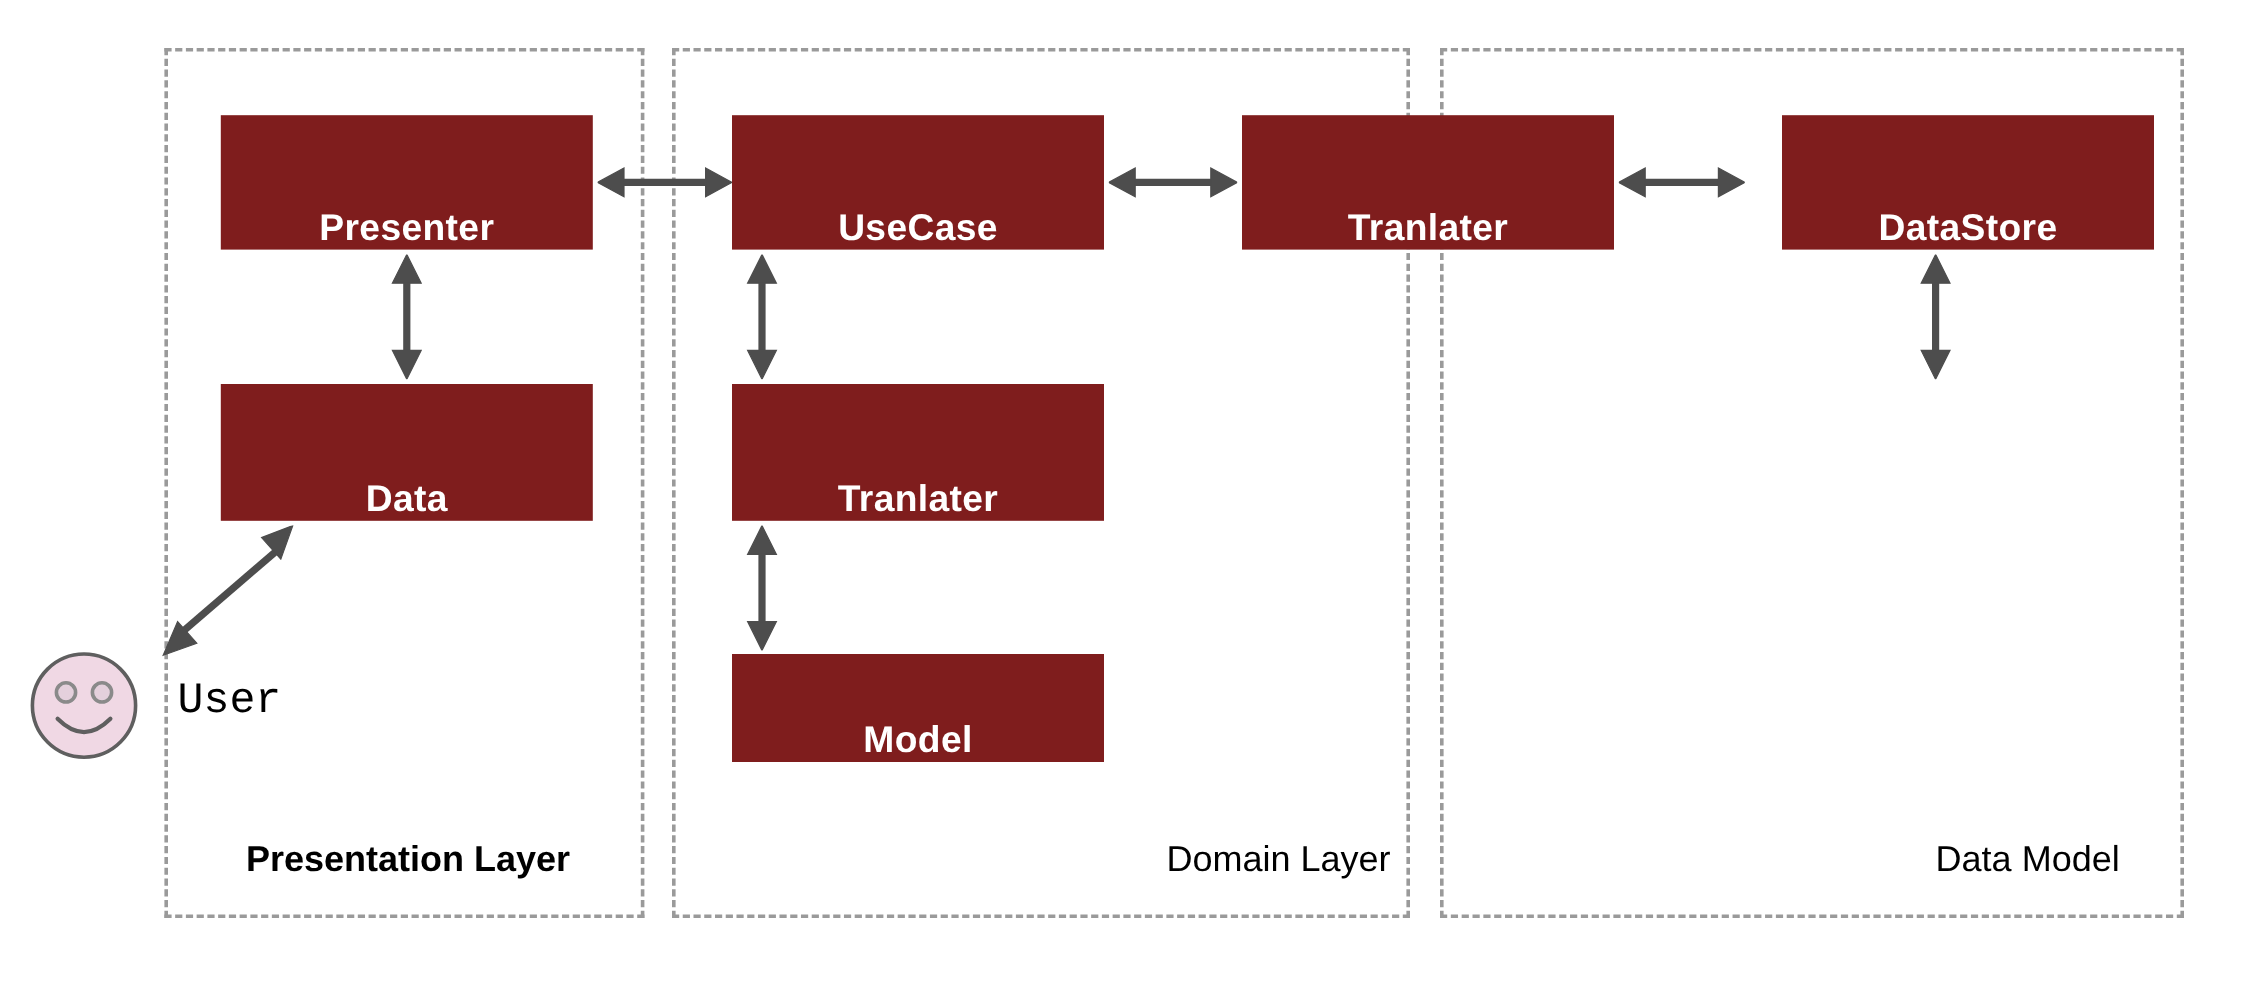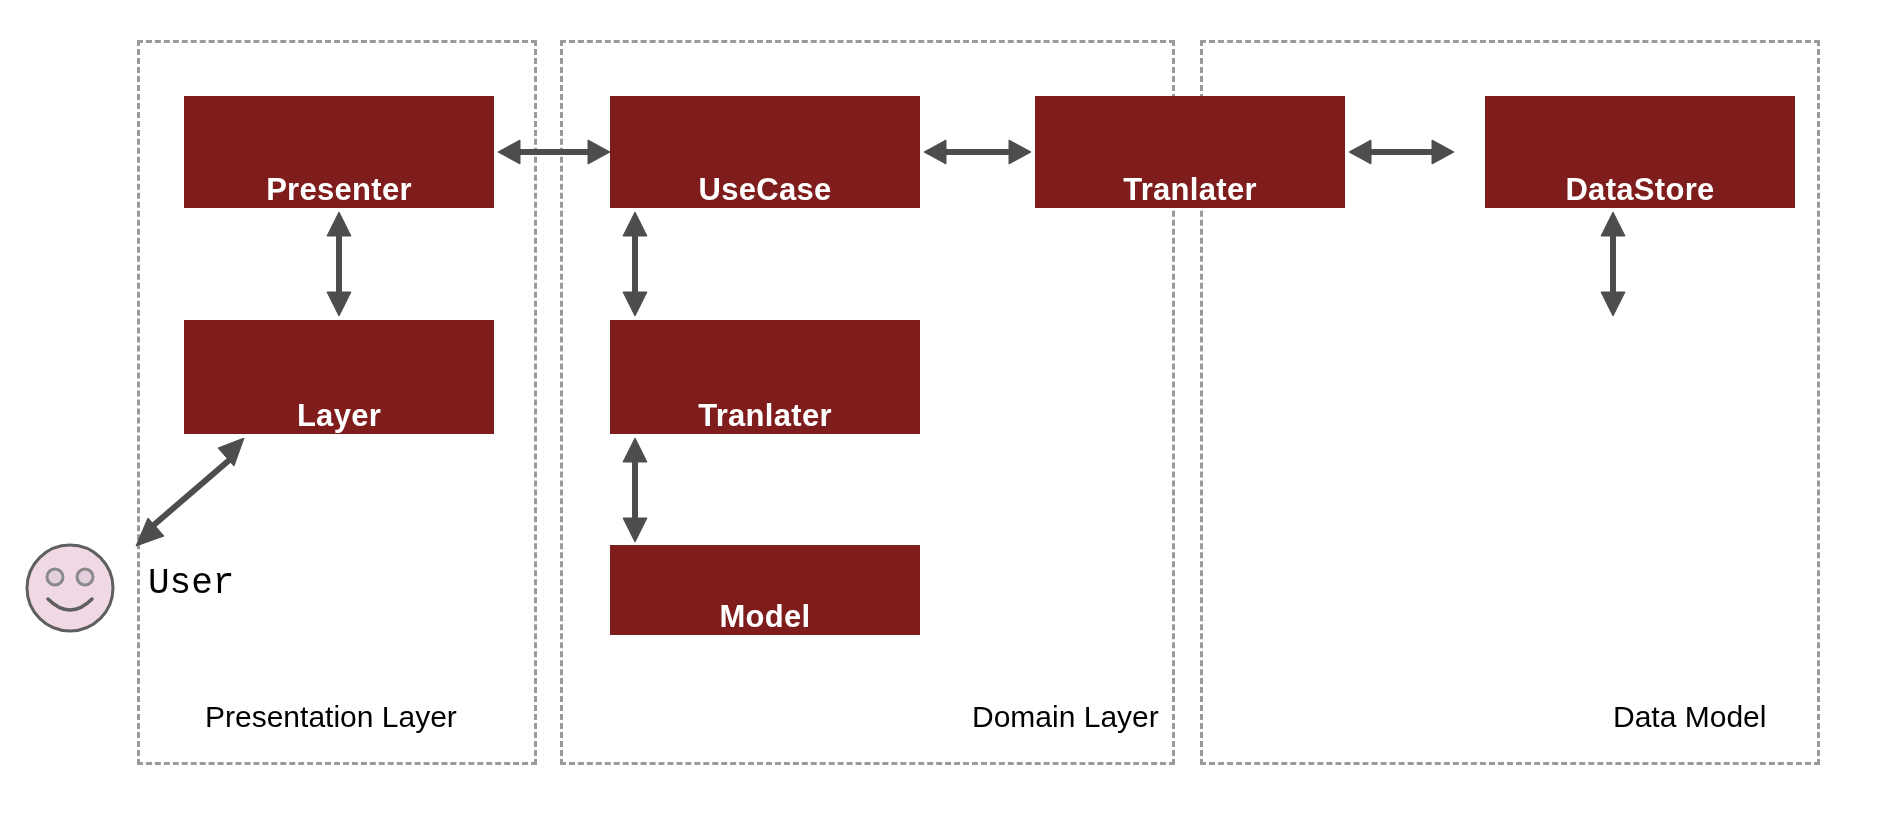--- a/index.html
+++ b/index.html
@@ -73,30 +73,30 @@
 </style>
 </head>
 <body>
 
 <div id="canvas">
 
   <div class="layer" style="left:137px; top:40px; width:400px; height:725px;"></div>
   <div class="layer" style="left:560px; top:40px; width:615px; height:725px;"></div>
   <div class="layer" style="left:1200px; top:40px; width:620px; height:725px;"></div>
 
-  <div class="layer-label" style="left:205px; top:700px;">Presentation Layer</div>
+  <div class="layer-label" style="left:205px; top:700px;font-weight:bold;">Presentation Layer</div>
   <div class="layer-label" style="left:972px; top:700px;">Domain Layer</div>
   <div class="layer-label" style="left:1613px; top:700px;">Data Model</div>
 
   <div class="node" style="left:184px; top:96px; width:310px; height:112px;">
     <span class="node-label">Presenter</span>
   </div>
 
   <div class="node" style="left:184px; top:320px; width:310px; height:114px;">
-    <span class="node-label">Layer</span>
+    <span class="node-label">Data</span>
   </div>
 
   <div class="node" style="left:610px; top:320px; width:310px; height:114px;">
     <span class="node-label">Tranlater</span>
   </div>
 
   <div class="node" style="left:610px; top:96px; width:310px; height:112px;">
     <span class="node-label">UseCase</span>
   </div>
 

